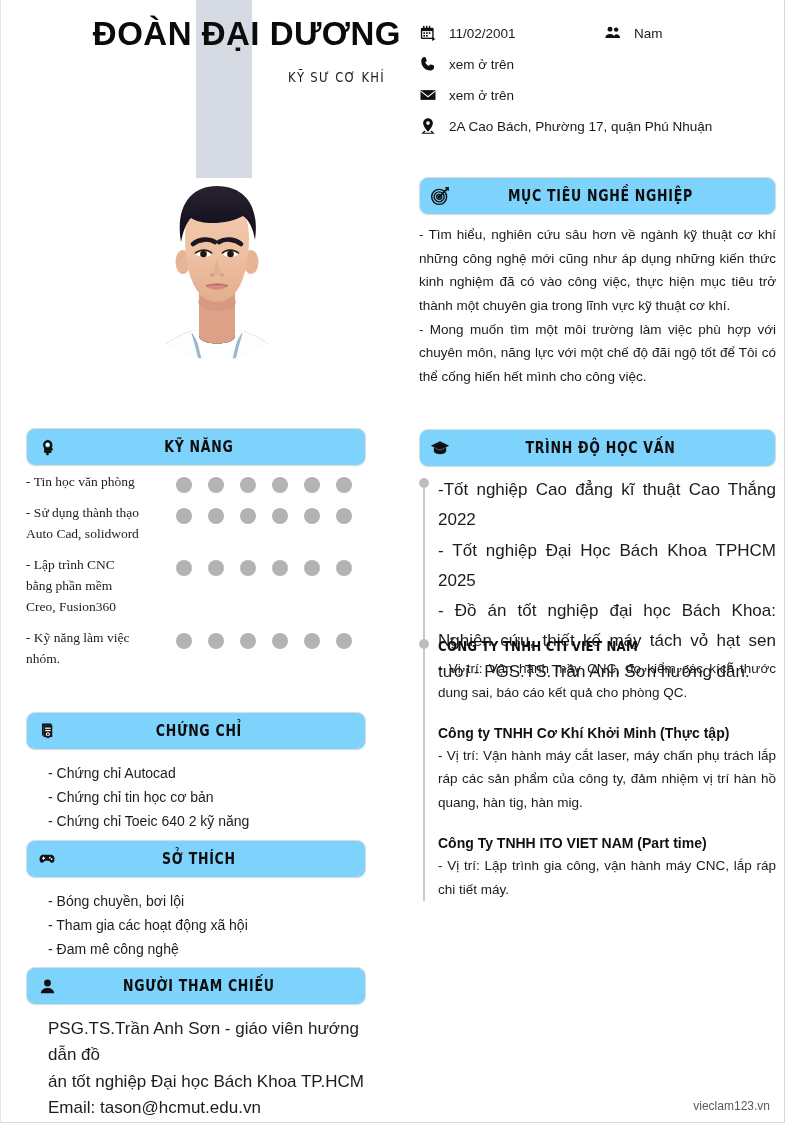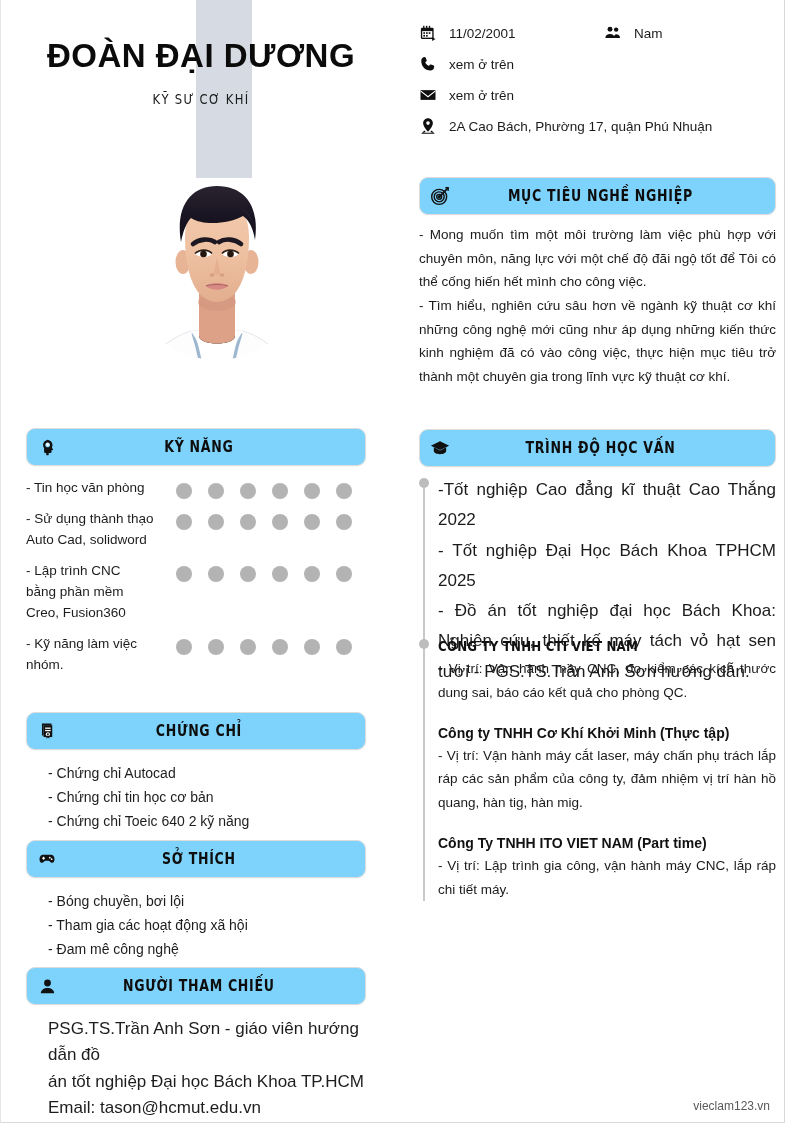--- a/index.html
+++ b/index.html
@@ -38,23 +38,22 @@
     left: 0;
     top: 0;
     width: 400px;
     height: 1123px;
   }
   .name-block {
     position: absolute;
     left: 0;
     top: 16px;
     width: 400px;
-    text-align: center;
+    text-align: right;
     z-index: 3;
-    margin-top: 22px;
   }
   .cv-name {
     font-size: 33px;
     font-weight: bold;
     letter-spacing: 0.5px;
     color: #0b0b0b;
     line-height: 1.12;
     margin: 0;
     white-space: nowrap;
   }
@@ -114,21 +113,21 @@
     color: #0d0d0d;
     padding-right: 38px;
     font-family: "DejaVu Sans Condensed", "Liberation Sans Narrow", "Liberation Sans", sans-serif;
     transform: scaleX(0.9);
     white-space: nowrap;
   }
 
   
   .lsec { position: absolute; left: 25px; width: 340px; }
 
-  .skill-rows { margin-top: 12px; }
+  .skill-rows { margin-top: 6px; font-family: Liberation Serif, serif; }
   .skill-row {
     display: flex;
     align-items: flex-start;
     margin-bottom: 10px;
   }
   .skill-name {
     width: 150px;
     min-width: 150px;
     font-size: 13.5px;
     color: #1d1d1d;
@@ -542,22 +541,22 @@
             <circle cx="11" cy="13" r="6"></circle>
             <circle cx="11" cy="13" r="3"></circle>
             <circle cx="11" cy="13" r="1" fill="currentColor"></circle>
             <path d="M11 13 L21.2 2.8" stroke-width="2"></path>
             <path d="M18.4 2.2 L21.8 2.2 L21.8 5.6" stroke-width="1.8"></path>
           </svg>
         </span>
         <span class="sec-title">MỤC TIÊU NGHỀ NGHIỆP</span>
       </div>
       <div class="rbody">
+        <p>- Tìm hiểu, nghiên cứu sâu hơn về ngành kỹ thuật cơ khí những công nghệ mới cũng như áp dụng những kiến thức kinh nghiệm đã có vào công việc, thực hiện mục tiêu trở thành một chuyên gia trong lĩnh vực kỹ thuật cơ khí.</p>
         <p>- Mong muốn tìm một môi trường làm việc phù hợp với chuyên môn, năng lực với một chế độ đãi ngộ tốt để Tôi có thể cống hiến hết mình cho công việc.</p>
-        <p>- Tìm hiểu, nghiên cứu sâu hơn về ngành kỹ thuật cơ khí những công nghệ mới cũng như áp dụng những kiến thức kinh nghiệm đã có vào công việc, thực hiện mục tiêu trở thành một chuyên gia trong lĩnh vực kỹ thuật cơ khí.</p>
       </div>
     </div>
 
     <div class="rsec" style="top:429px;">
       <div class="sec-head">
         <span class="sec-icon">
           <svg width="20" height="20" viewBox="0 0 24 24" fill="currentColor">
             <path d="M12 4 L23 9.2 L12 14.4 L1 9.2z"></path>
             <path d="M4.6 11.2 v4.4 C4.6 17.8 8 19.4 12 19.4 s7.4-1.6 7.4-3.8 v-4.4 L12 15z"></path>
           </svg>

